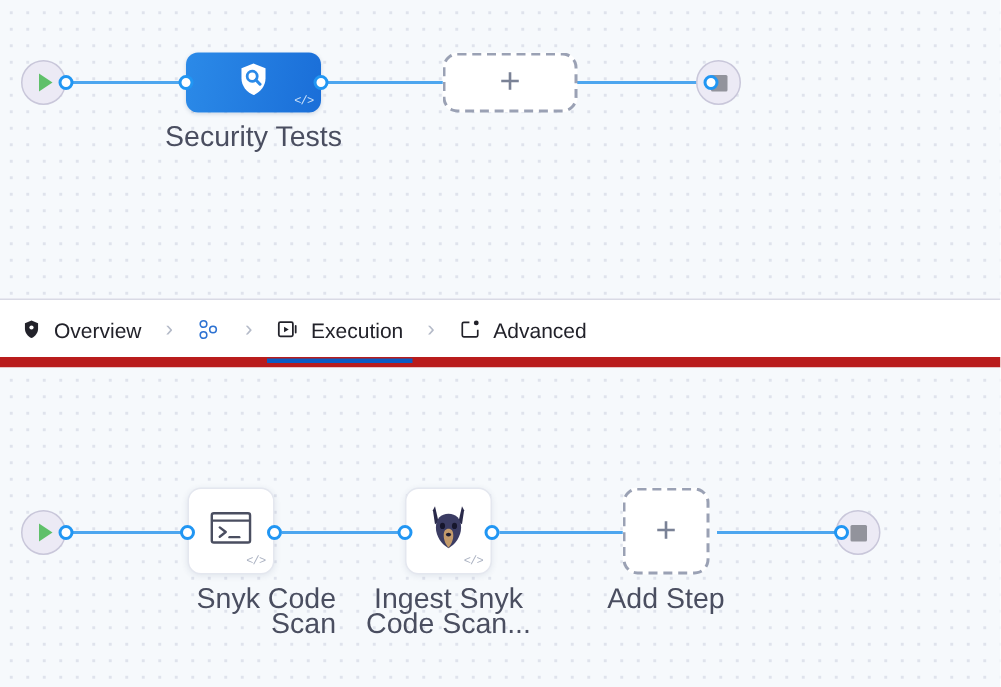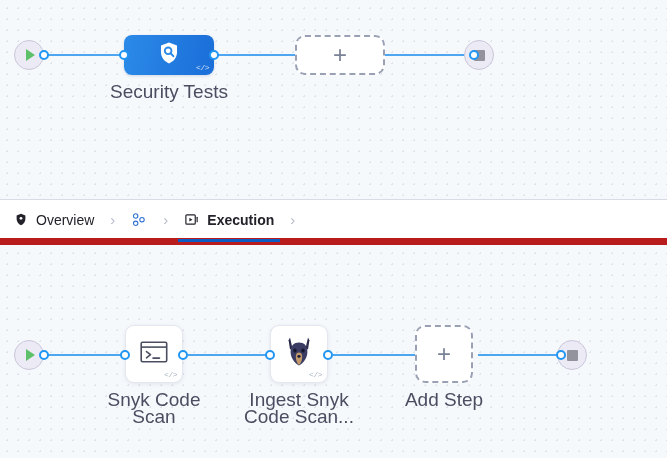--- a/index.html
+++ b/index.html
@@ -90,21 +90,21 @@
     position:absolute; left:0; top:201px; width:667px; height:44px;
     background:#ffffff; display:flex; align-items:center;
     border-bottom:7px solid #b91c1c;
   }
   .tab {
     display:flex; align-items:center; gap:8px; height:44px;
     padding:0 14px; font-size:14px; color:#22222a; cursor:pointer;
     position:relative;
   }
   .tab.blue { color:#2d72d2; }
-  .tab.active { font-weight:bold; }
+  .tab.active { font-weight:normal; }
   .tab.active::after {
     content:""; position:absolute; left:8px; right:8px; bottom:0;
     height:3px; background:#0b5cc4;
   }
   .chev { color:#b4bac8; font-size:15px; padding:0 2px; user-select:none; }
   .tab-ico { display:flex; align-items:center; justify-content:center; }
 </style>
 </head>
 <body>
 
@@ -176,20 +176,29 @@
         <svg width="15" height="15" viewBox="0 0 24 24" fill="none" stroke="#22222a" stroke-width="1.9">
           <rect x="3" y="4.5" width="15" height="15" rx="1.6"></rect>
           <path d="M8.6 9.2v6l5-3-5-3Z" fill="#22222a" stroke="none"></path>
           <path d="M21 8.5v7" stroke-linecap="round"></path>
         </svg>
       </span>
       <span>Execution</span>
     </div>
     <span class="chev">›</span>
 
+    <div class="tab">
+      <span class="tab-ico">
+        <svg width="15" height="15" viewBox="0 0 24 24" fill="none" stroke="#22222a" stroke-width="1.8">
+          <path d="M20 12.5v6a1.6 1.6 0 0 1-1.6 1.6H5.1A1.6 1.6 0 0 1 3.5 18.5V6.2a1.6 1.6 0 0 1 1.6-1.6h6"></path>
+          <circle cx="18.4" cy="5.2" r="2.6" fill="#22222a" stroke="none"></circle>
+        </svg>
+      </span>
+      <span>Advanced</span>
+    </div>
   </div>
 
   <div class="canvas canvas-steps">
 
     <div class="edge" style="left:40px; top:109px; width:85px;"></div>
     <div class="edge" style="left:188px; top:109px; width:85px;"></div>
     <div class="edge" style="left:333px; top:109px; width:85px;"></div>
     <div class="edge" style="left:478px; top:109px; width:90px;"></div>
 
     <div class="term-node" style="left:14px; top:95px;">
@@ -202,21 +211,21 @@
         <span>
           <svg width="30" height="26" viewBox="0 0 30 26" fill="none" stroke="#4a4e60" stroke-width="1.6">
             <rect x="2.2" y="3.2" width="25.5" height="19.5" rx="1.4"></rect>
             <path d="M2.2 8.1h25.5"></path>
             <path d="M7.5 12.6l4 3.1-4 3.1" stroke-linecap="round" stroke-linejoin="round"></path>
             <path d="M14 19.1h6.5" stroke-linecap="round"></path>
           </svg>
         </span>
         <span class="code-badge">&lt;/&gt;</span>
       </div>
-      <div class="node-label" style="top:66px;">Snyk Code Scan</div>
+      <div class="node-label" style="top:66px;text-align:right;">Snyk Code Scan</div>
     </div>
     <div class="port" style="left:120px; top:105px;"></div>
     <div class="port" style="left:178px; top:105px;"></div>
 
     <div class="node-wrap" style="left:270px; top:80px;">
       <div class="step-card">
         <span>
           <svg width="28" height="32" viewBox="0 0 28 32">
             <path d="M5 1.5 7.4 12 5 13.5 3.6 4.2 5 1.5Z" fill="#2a2a4a"></path>
             <path d="M23 1.5 20.6 12 23 13.5l1.4-9.3L23 1.5Z" fill="#2a2a4a"></path>

